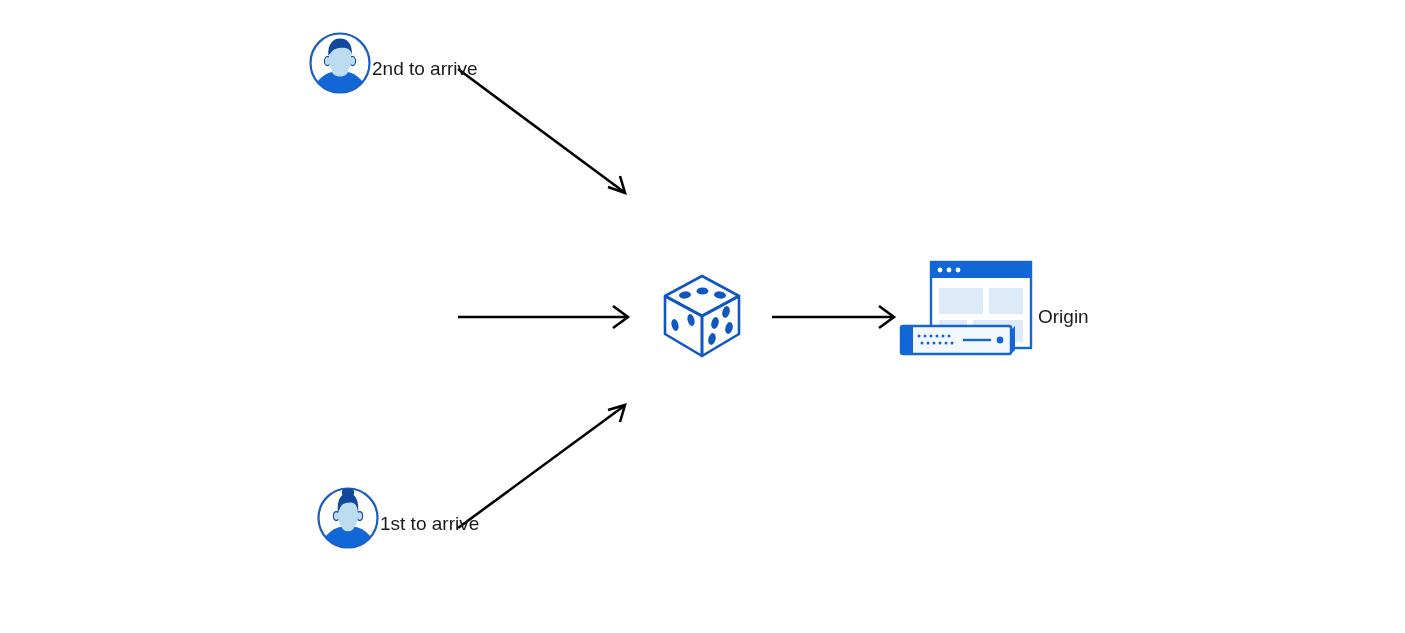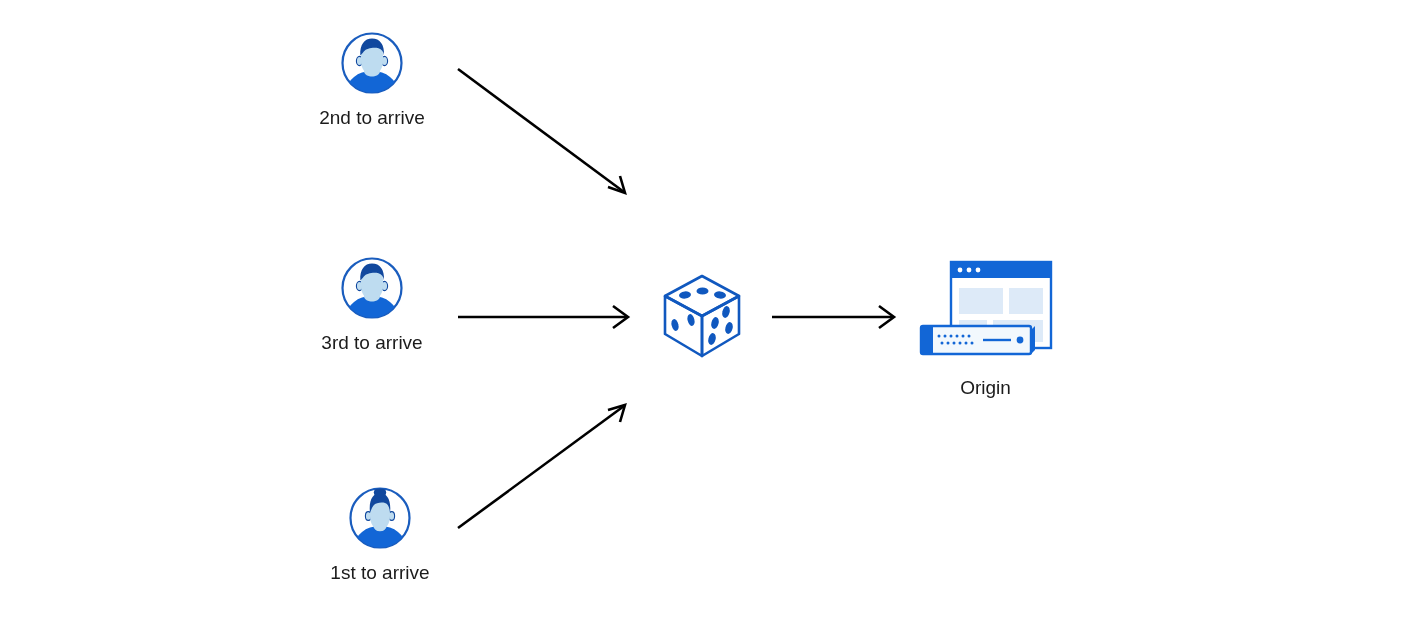--- a/index.html
+++ b/index.html
@@ -14,21 +14,21 @@
     overflow: hidden;
     font-family: "Liberation Sans", sans-serif;
   }
   .canvas {
     position: absolute;
     inset: 0;
   }
   .node {
     position: absolute;
     display: flex;
-    flex-direction: column;
+    flex-direction: row;
     align-items: center;
   }
   .node-label {
     font-size: 19px;
     color: #1b1b1b;
     line-height: 1.2;
     white-space: nowrap;
     font-family: "Liberation Sans", sans-serif;
   }
   .avatar-label {
@@ -100,42 +100,20 @@
 
           <path d="M21 24 C21 14 25.5 9 32 9 C38.5 9 43 14 43 24 L43 30 C43 38.5 38.5 43 32 43 C25.5 43 21 38.5 21 30 Z" fill="#bedcf0"></path>
 
           <path d="M20.3 24.5 C19.6 13.5 24.5 7.5 32 7.5 C40 7.5 44.6 13.5 44 24.5 C43.6 20.5 41.5 18 38.5 17.2 C34 16 26.5 17 23.8 20.5 C22.6 22 21.3 23.6 20.3 24.5 Z" fill="#11489e"></path>
         </g>
       </svg>
     </span>
     <span class="node-label avatar-label">2nd to arrive</span>
   </div>
 
-  <div class="node" style="left:308px; top:256px; width:128px;">
-    <span class="icon-wrap">
-      <svg width="64" height="64" viewBox="0 0 64 64">
-        <defs>
-          <clipPath id="clipB">
-              <circle cx="32" cy="32" r="29.5"></circle>
-            </clipPath>
-        </defs>
-        <circle cx="32" cy="32" r="29.5" fill="#ffffff" stroke="#1a5dbe" stroke-width="2.2"></circle>
-        <g clip-path="url(#clipB)">
-          <path d="M32 40 C16 40 6 50 4 66 L60 66 C58 50 48 40 32 40 Z" fill="#1266d6"></path>
-          <path d="M24 41 C26 47 38 47 40 41 L40 38 L24 38 Z" fill="#bedcf0"></path>
-          <path d="M27 33 L27 43 C27 45.5 37 45.5 37 43 L37 33 Z" fill="#bedcf0"></path>
-          <ellipse cx="19.5" cy="30" rx="3.1" ry="4.6" fill="#bedcf0" stroke="#11489e" stroke-width="1.1"></ellipse>
-          <ellipse cx="44.5" cy="30" rx="3.1" ry="4.6" fill="#bedcf0" stroke="#11489e" stroke-width="1.1"></ellipse>
-          <path d="M21 24 C21 14 25.5 9 32 9 C38.5 9 43 14 43 24 L43 30 C43 38.5 38.5 43 32 43 C25.5 43 21 38.5 21 30 Z" fill="#bedcf0"></path>
-          <path d="M20.3 24.5 C19.6 13.5 24.5 7.5 32 7.5 C40 7.5 44.6 13.5 44 24.5 C43.6 20.5 41.5 18 38.5 17.2 C34 16 26.5 17 23.8 20.5 C22.6 22 21.3 23.6 20.3 24.5 Z" fill="#11489e"></path>
-        </g>
-      </svg>
-    </span>
-    <span class="node-label avatar-label">3rd to arrive</span>
-  </div>
 
   <div class="node" style="left:316px; top:486px; width:128px;">
     <span class="icon-wrap">
       <svg width="64" height="64" viewBox="0 0 64 64">
         <defs>
           <clipPath id="clipC">
               <circle cx="32" cy="32" r="29.5"></circle>
             </clipPath>
         </defs>
         <circle cx="32" cy="32" r="29.5" fill="#ffffff" stroke="#1a5dbe" stroke-width="2.2"></circle>
@@ -177,21 +155,21 @@
 
           <ellipse cx="68" cy="42" rx="3.6" ry="6" transform="rotate(14 68 42)"></ellipse>
           <ellipse cx="71" cy="58" rx="3.6" ry="6" transform="rotate(14 71 58)"></ellipse>
           <ellipse cx="57" cy="53" rx="3.6" ry="6" transform="rotate(14 57 53)"></ellipse>
           <ellipse cx="54" cy="69" rx="3.6" ry="6" transform="rotate(14 54 69)"></ellipse>
         </g>
       </svg>
     </span>
   </div>
 
-  <div class="node" style="left:913px; top:258px; width:145px;">
+  <div class="node" style="left:893px; top:258px; width:145px;">
     <span class="icon-wrap">
       <svg width="145" height="105" viewBox="0 0 145 105">
 
         <g>
           <rect x="38" y="4" width="100" height="86" fill="#ffffff" stroke="#1266d6" stroke-width="2.4"></rect>
           <rect x="38" y="4" width="100" height="16" fill="#1266d6"></rect>
           <circle cx="47" cy="12" r="2.4" fill="#ffffff"></circle>
           <circle cx="56" cy="12" r="2.4" fill="#ffffff"></circle>
           <circle cx="65" cy="12" r="2.4" fill="#ffffff"></circle>
           <rect x="46" y="30" width="44" height="26" fill="#ddeaf8"></rect>

